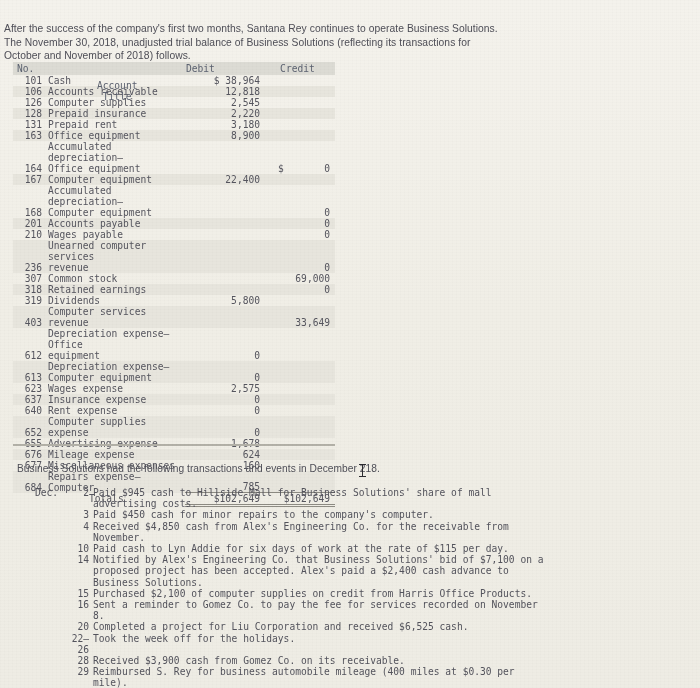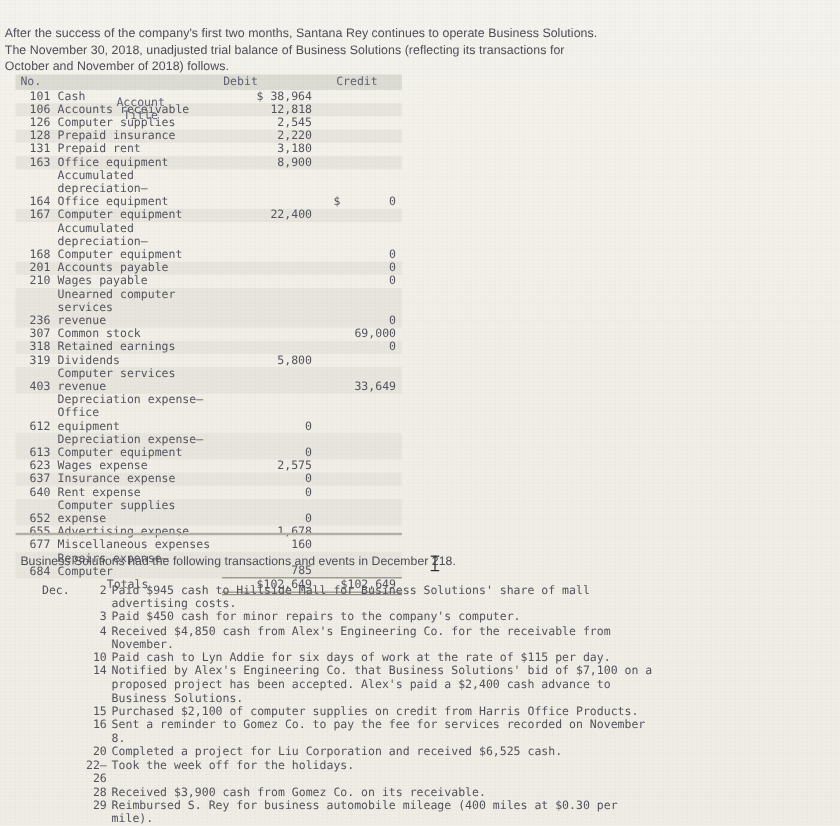--- a/index.html
+++ b/index.html
@@ -347,20 +347,26 @@
           <div class="c-title">Computer supplies expense</div>
           <div class="c-debit">0</div>
           <div class="c-credit"></div>
         </div>
         <div class="tb-row">
           <div class="c-no">655</div>
           <div class="c-title">Advertising expense</div>
           <div class="c-debit">1,678</div>
           <div class="c-credit"></div>
         </div>
+        <div class="tb-row shade">
+          <div class="c-no">676</div>
+          <div class="c-title">Mileage expense</div>
+          <div class="c-debit">624</div>
+          <div class="c-credit"></div>
+        </div>
         <div class="tb-row">
           <div class="c-no">677</div>
           <div class="c-title">Miscellaneous expenses</div>
           <div class="c-debit">160</div>
           <div class="c-credit"></div>
         </div>
         <div class="tb-row shade rule-bottom">
           <div class="c-no">684</div>
           <div class="c-title">Repairs expense—Computer</div>
           <div class="c-debit" style="border-bottom: 1px solid rgb(142, 140, 132);">785</div>

